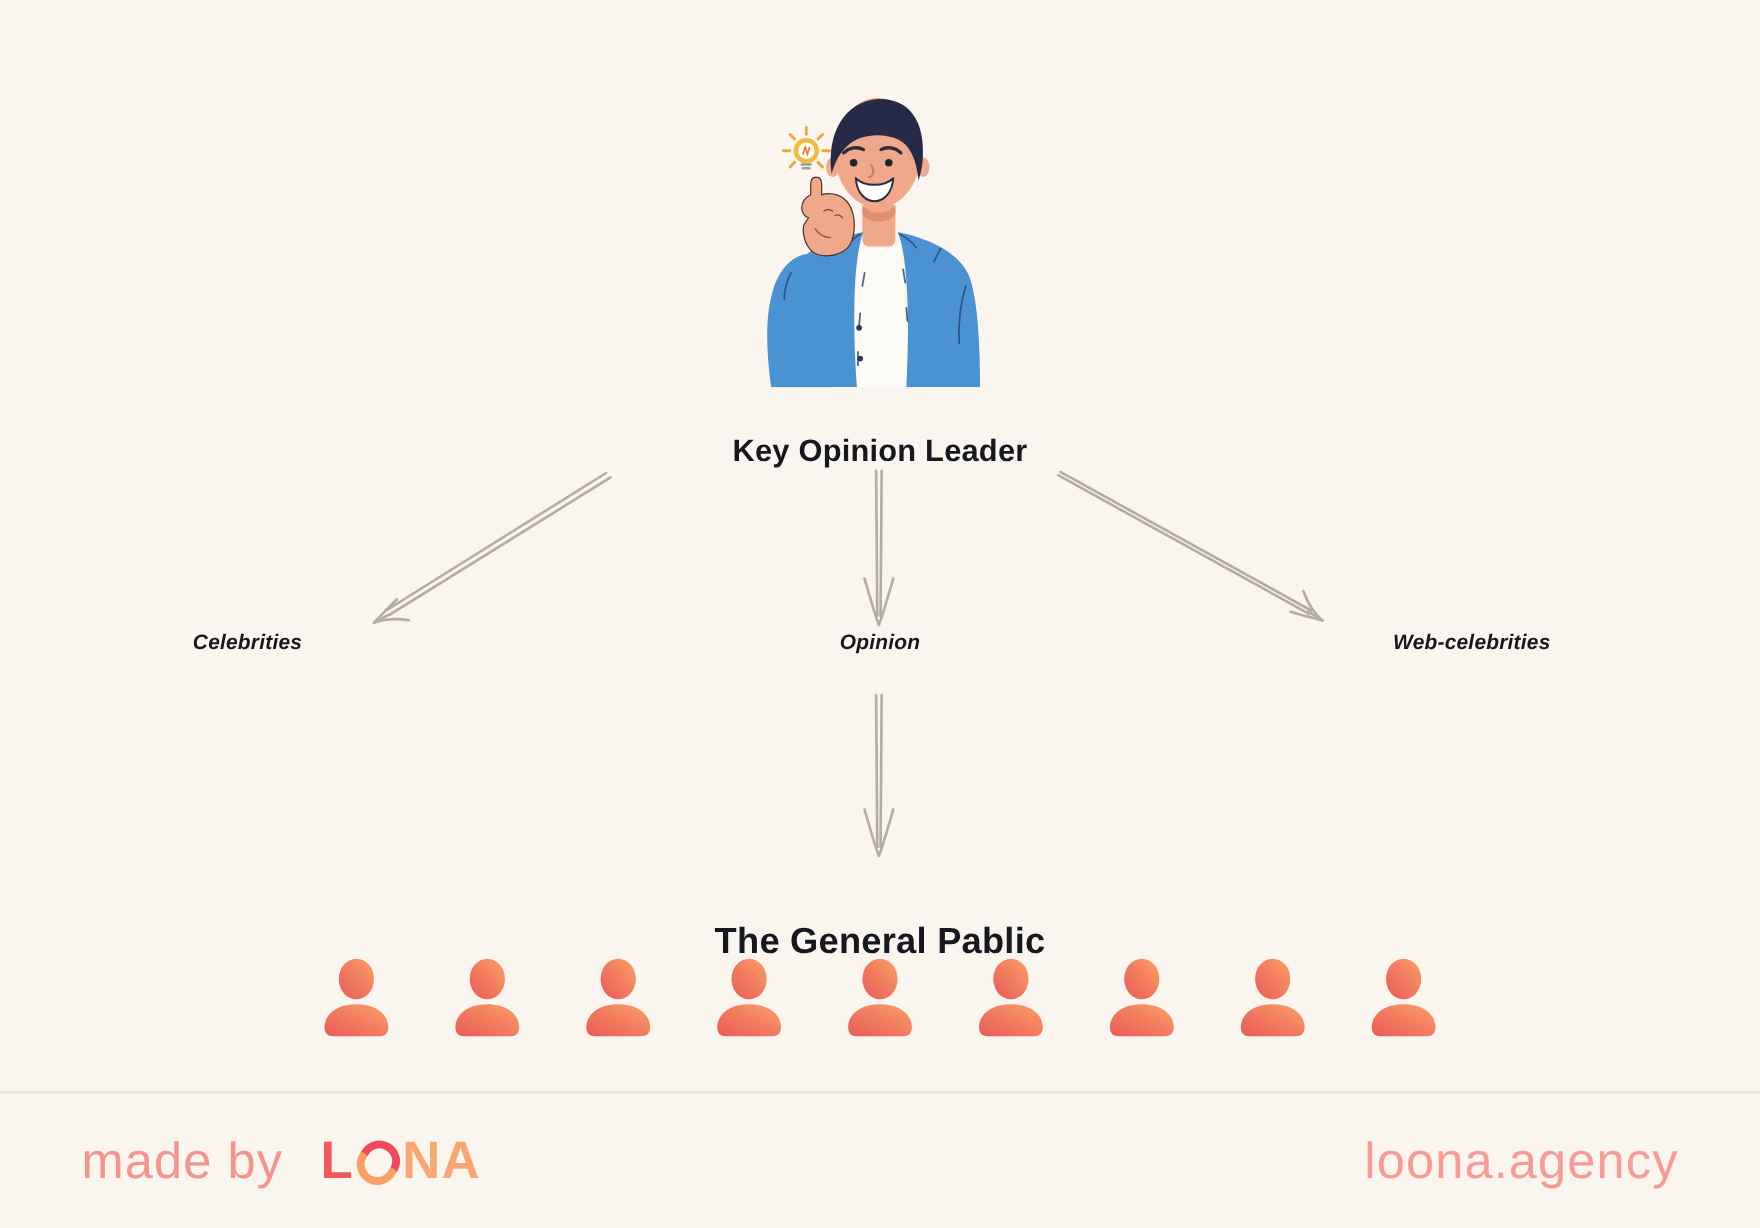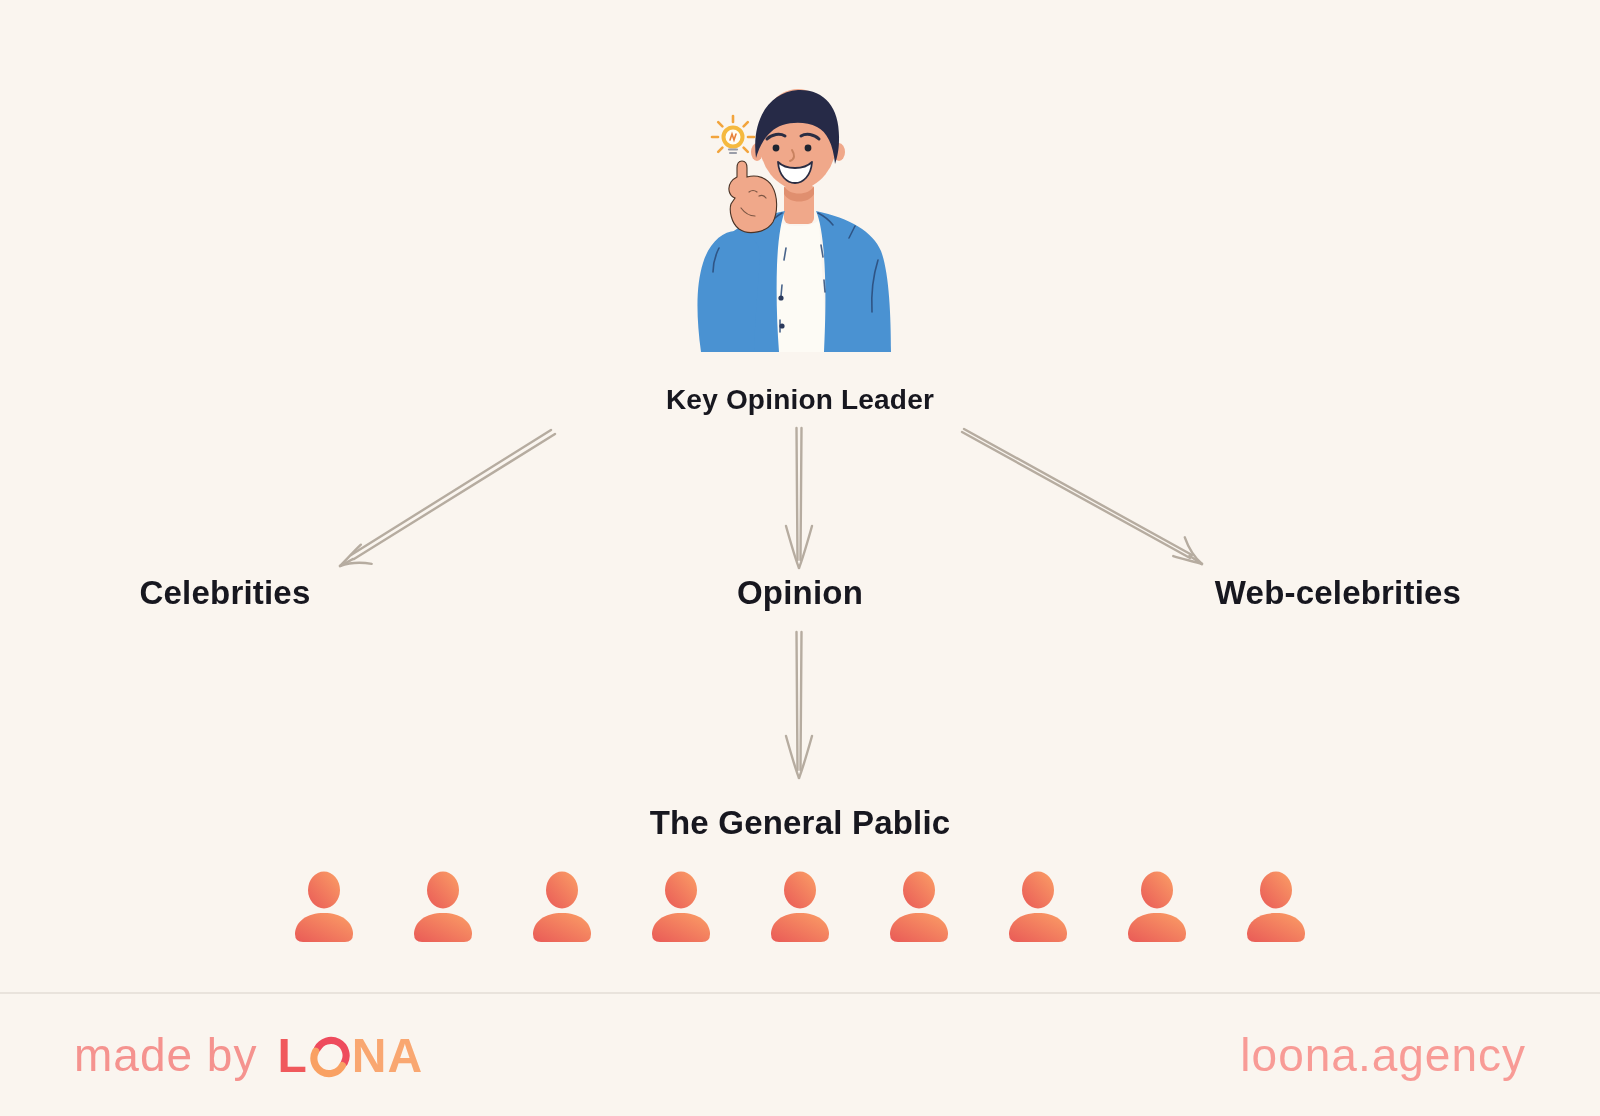--- a/index.html
+++ b/index.html
@@ -13,31 +13,31 @@
   body{background:var(--background);font-family:"Liberation Sans",sans-serif;position:relative;overflow:hidden;}
   .stage{position:absolute;inset:0;}
   .arrows{position:absolute;inset:0;z-index:1;pointer-events:none;}
   .arrows path, .arrows line{stroke:var(--arrow);stroke-width:2.4;fill:none;stroke-linecap:round;}
   .illustration{position:absolute;left:685px;top:80px;width:225px;height:272px;z-index:2;}
   .skin{fill:var(--skin);}
   .hairf{fill:var(--hair);}
   .card{fill:var(--cardigan);}
   .shirtf{fill:var(--shirt);}
   .lbl{position:absolute;z-index:3;color:var(--text);font-weight:700;text-align:center;}
-  .kol{left:650px;top:384px;width:300px;font-size:28px;letter-spacing:.2px;}
-  .tier{top:574px;width:300px;font-size:33px;letter-spacing:.2px;}
+  .kol{left:650px;top:394px;width:300px;font-size:28px;letter-spacing:.2px;}
+  .tier{top:574px;width:300px;font-size:19px;letter-spacing:.2px;font-style:italic;}
   .tier-0{left:75px;}
   .tier-1{left:650px;}
   .tier-2{left:1188px;}
-  .audience-title{left:600px;top:804px;width:400px;font-size:33px;letter-spacing:.2px;}
+  .audience-title{left:600px;top:836px;width:400px;font-size:33px;letter-spacing:.2px;}
   .audience-row{position:absolute;left:0;top:870px;width:1600px;display:flex;justify-content:center;gap:55px;z-index:2;}
   .person{width:64px;height:74px;display:block;}
   .footer{position:absolute;left:0;right:0;bottom:0;top:992px;border-top:2px solid var(--divider);
           display:flex;align-items:center;justify-content:space-between;padding:0 74px;z-index:3;}
-  .made-by{display:flex;align-items:center;gap:20px;}
+  .made-by{display:flex;align-items:center;gap:34px;}
   .made-by-text{font-size:46px;color:var(--salmon);font-weight:400;letter-spacing:1px;}
   .logo{display:flex;align-items:center;font-size:48px;font-weight:700;letter-spacing:1px;}
   .logo-l{color:var(--logo-red);}
   .logo-na{color:var(--logo-orange);}
   .logo-swirl{width:42px;height:42px;margin:0 1px;transform:translateY(2px);}
   .site-link{font-size:46px;color:var(--site);font-weight:400;letter-spacing:1px;text-decoration:none;margin-left:12px;}
 </style>
 </head>
 <body>
 

